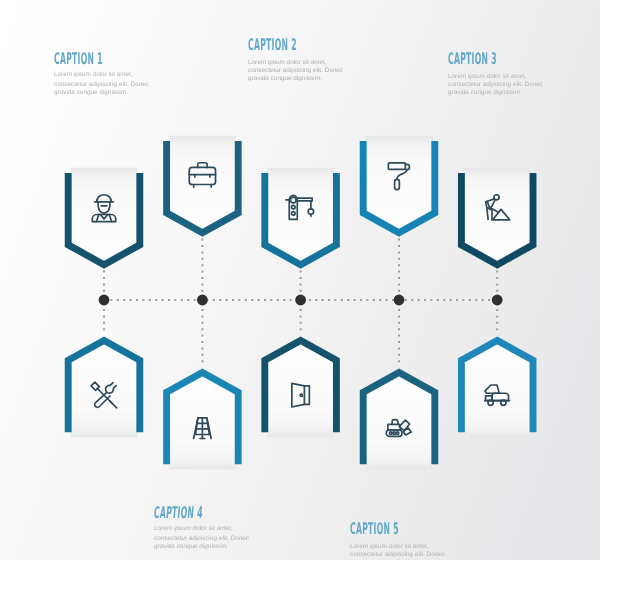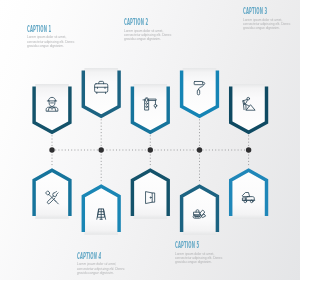--- a/index.html
+++ b/index.html
@@ -182,26 +182,26 @@
   </svg>
   <div id="captions">
       <div class="cap" style="left: 27px; top: 25.9px;">
         <span class="ttl">CAPTION 1</span>
         <span class="bdy">Lorem ipsum dolor sit amet, consectetur adipiscing elit. Donec gravida congue dignissim.</span>
       </div>
       <div class="cap" style="left: 124px; top: 19px;">
         <span class="ttl">CAPTION 2</span>
         <span class="bdy">Lorem ipsum dolor sit amet, consectetur adipiscing elit. Donec gravida congue dignissim.</span>
       </div>
-      <div class="cap" style="left: 224px; top: 8px; margin-left: 19px;">
+      <div class="cap" style="left: 224px; top: 26px;">
         <span class="ttl">CAPTION 3</span>
         <span class="bdy">Lorem ipsum dolor sit amet, consectetur adipiscing elit. Donec gravida congue dignissim.</span>
       </div>
       <div class="cap" style="left: 77px; top: 252.9px; font-style: italic;">
         <span class="ttl">CAPTION 4</span>
         <span class="bdy">Lorem ipsum dolor sit amet, consectetur adipiscing elit. Donec gravida congue dignissim.</span>
       </div>
-      <div class="cap" style="left: 175px; top: 242px;">
+      <div class="cap" style="left: 175px; top: 261px;">
         <span class="ttl">CAPTION 5</span>
         <span class="bdy">Lorem ipsum dolor sit amet, consectetur adipiscing elit. Donec gravida congue dignissim.</span>
       </div>
     </div>
 </div>
 
 </body></html>

